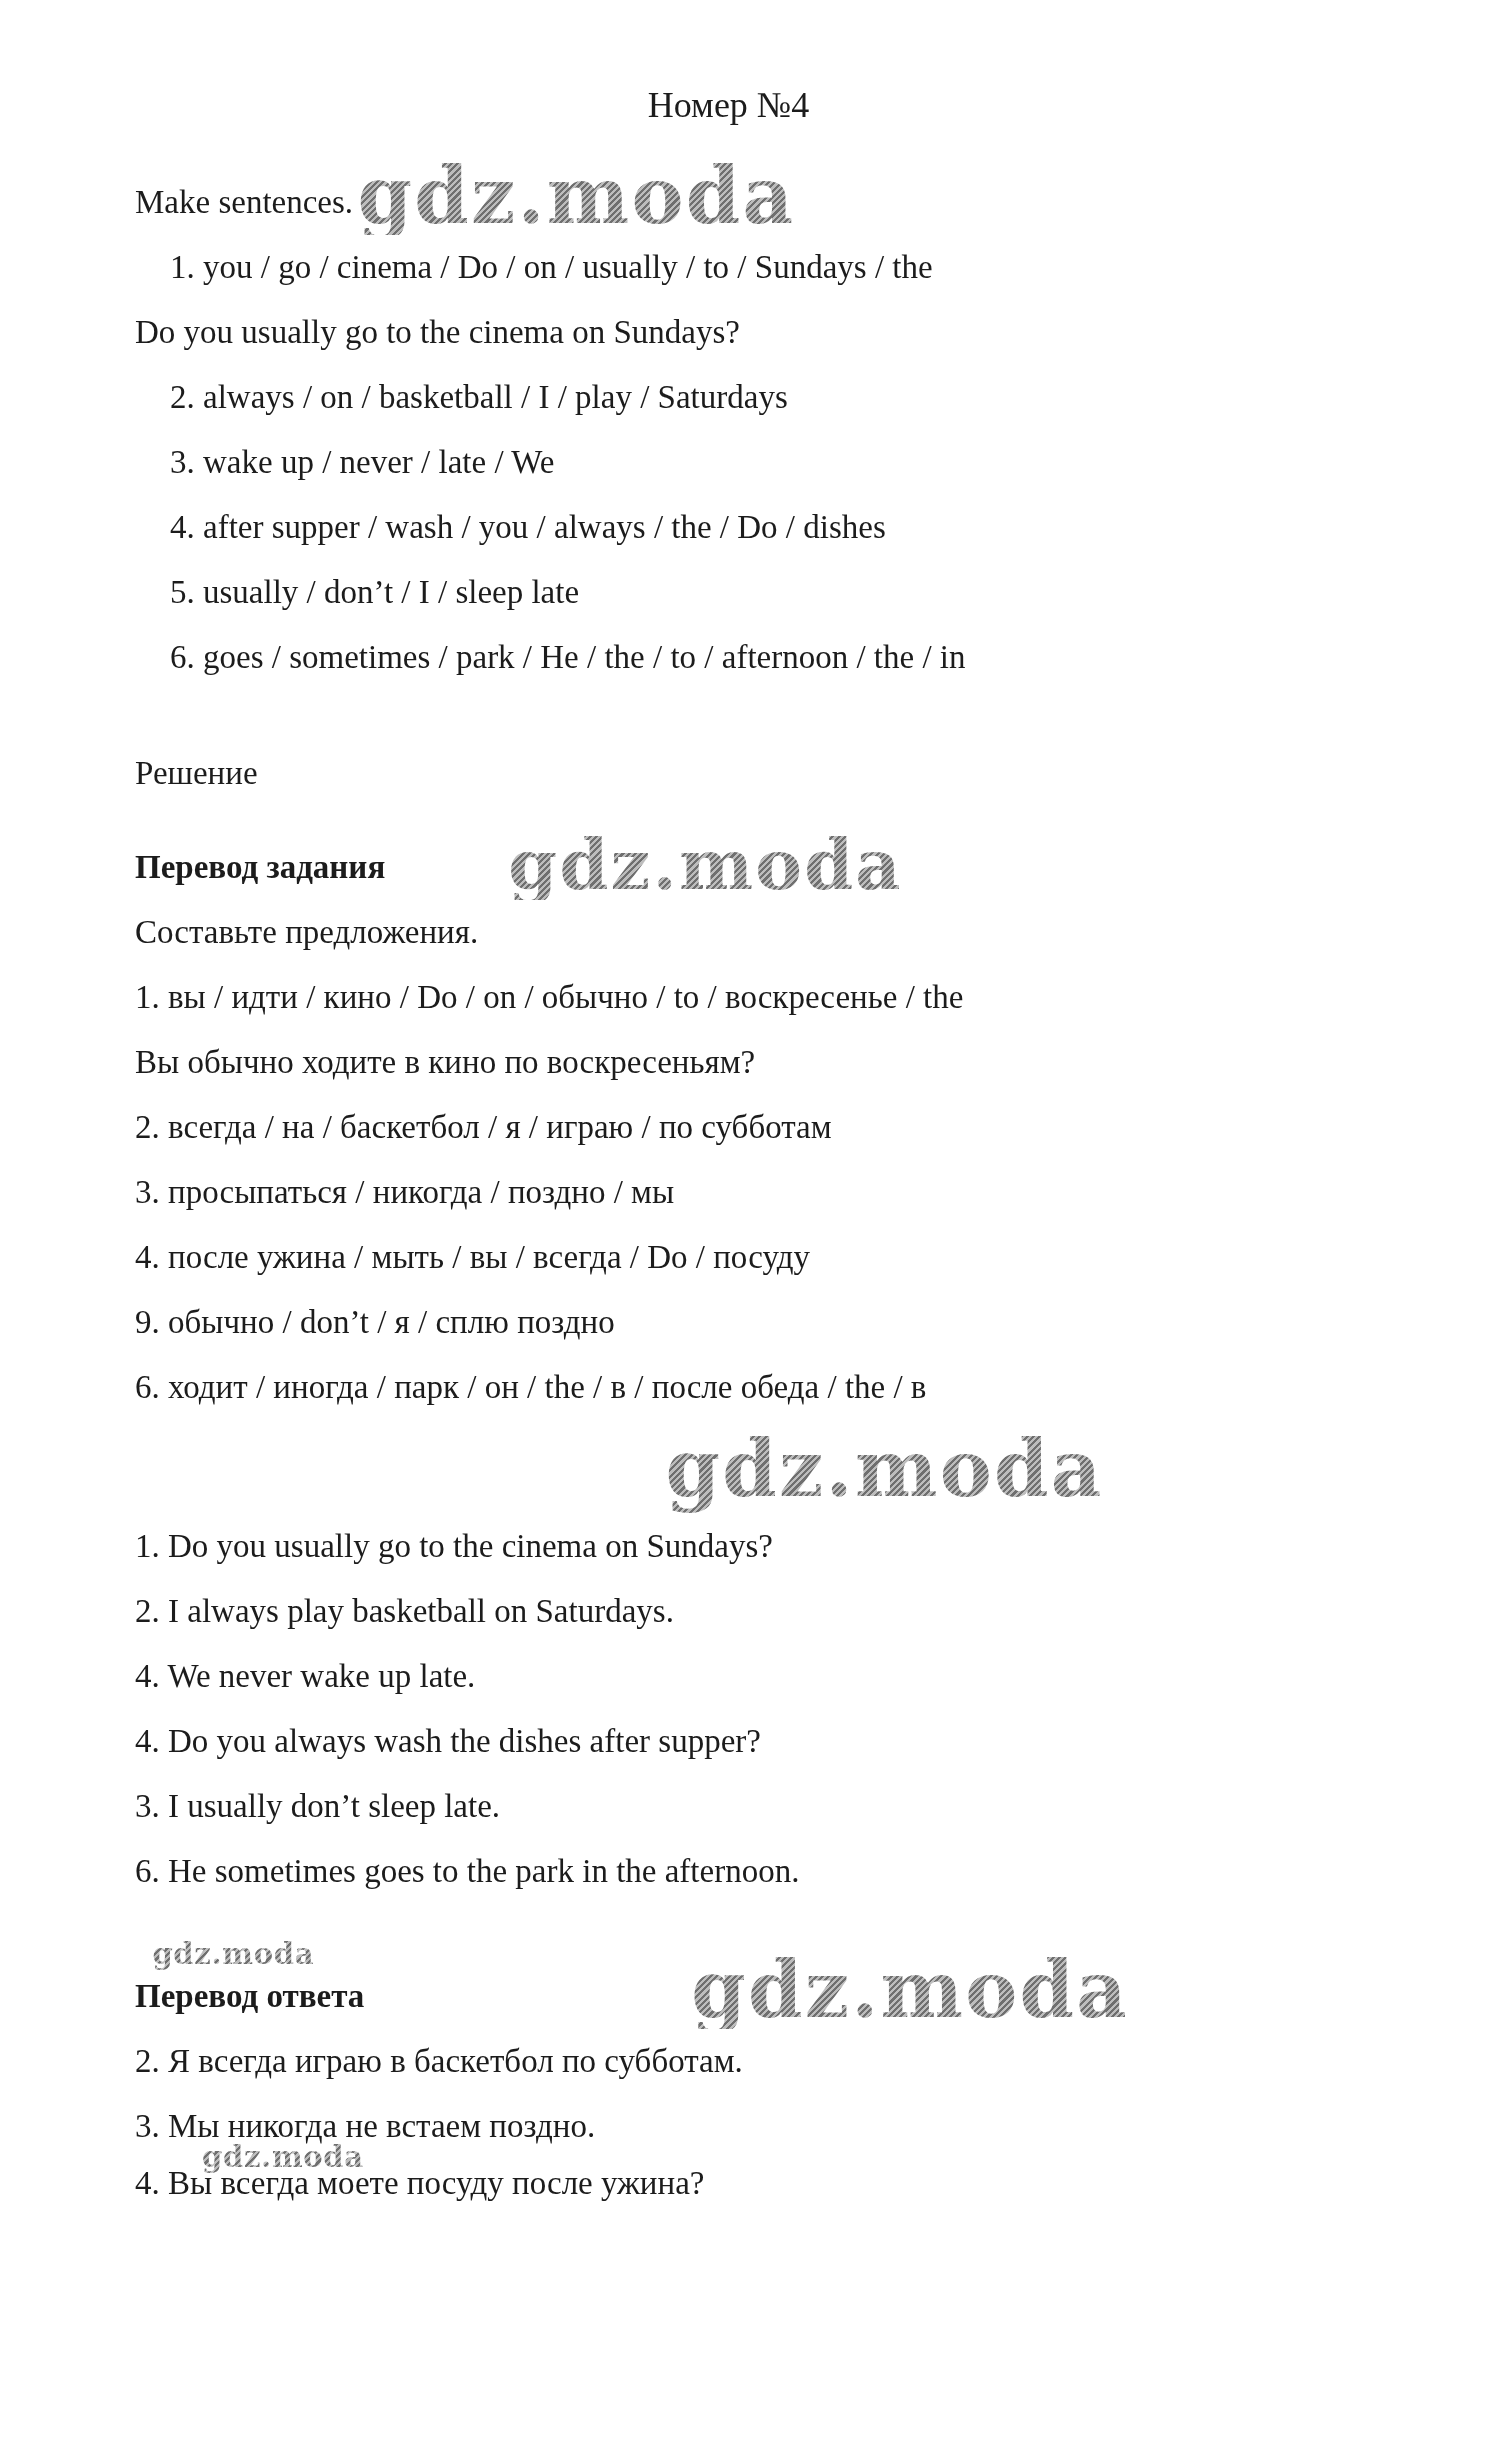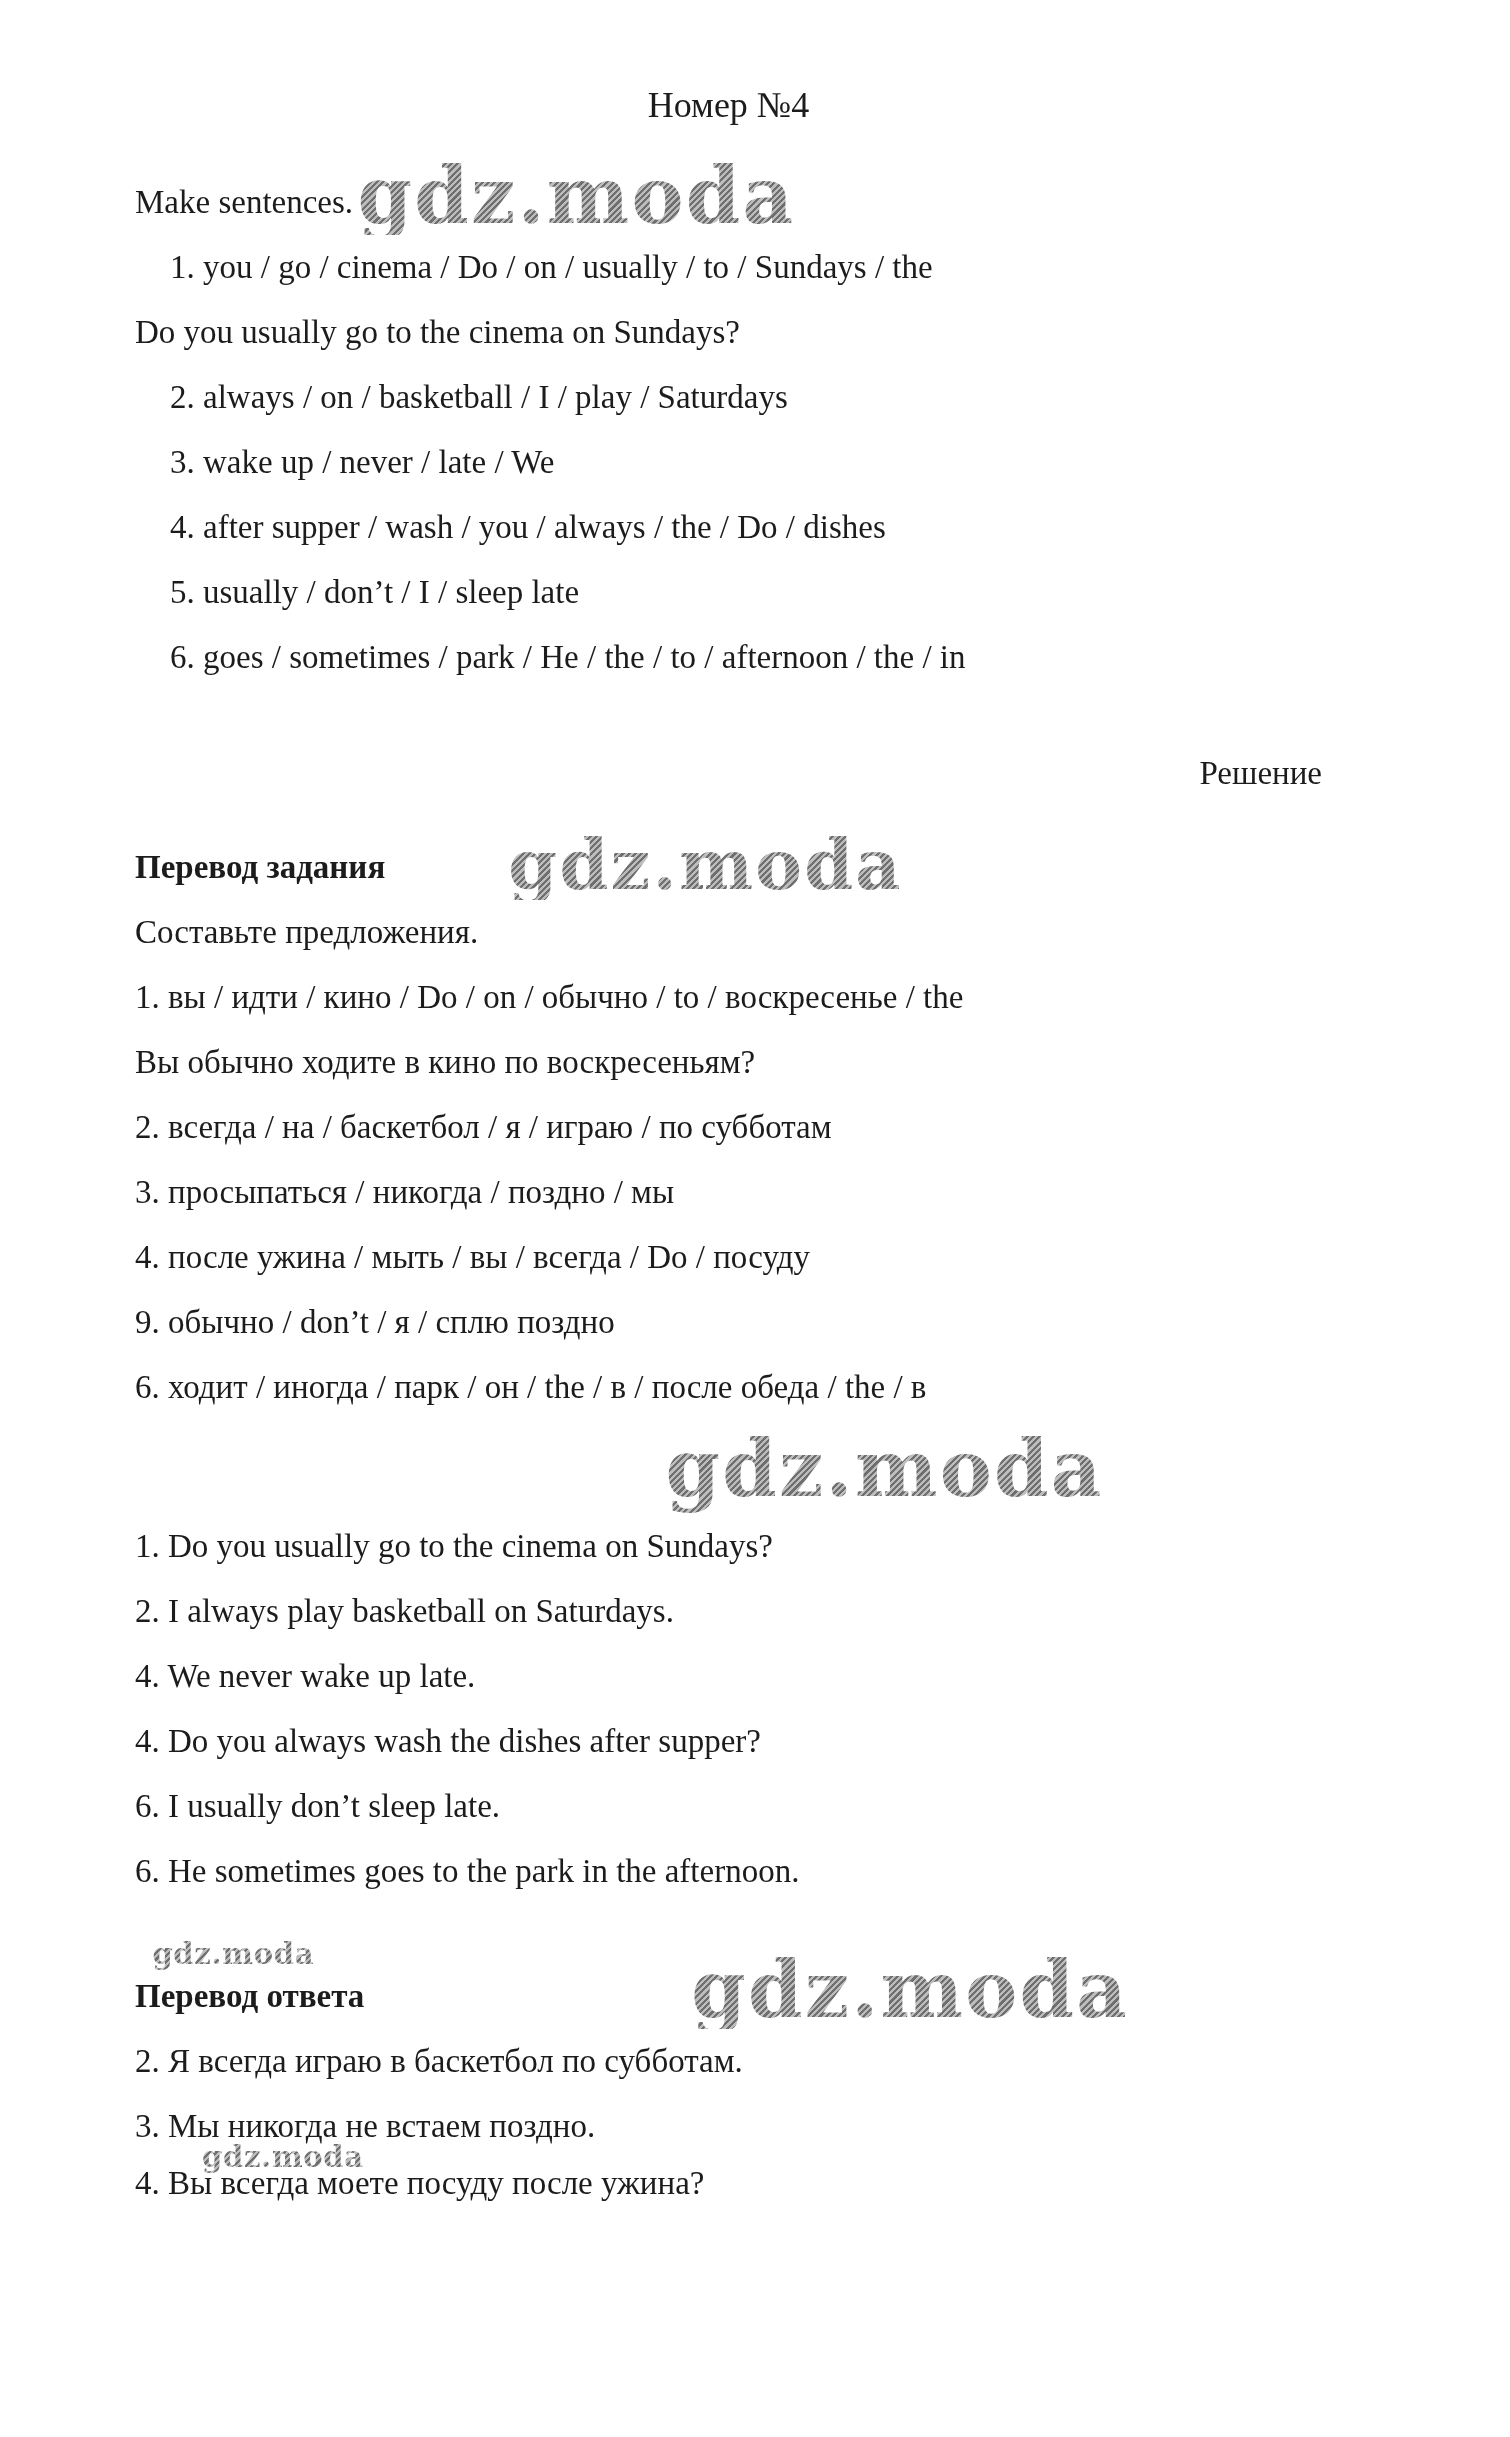--- a/index.html
+++ b/index.html
@@ -25,21 +25,21 @@
     font-weight: normal;
     margin: 0 0 36px 0;
     line-height: 51px;
   }
   .row {
     display: flex;
     align-items: flex-end;
   }
   .line { white-space: pre-wrap; }
   .indented { padding-left: 35px; }
-  .center { text-align: right; }
+  .center { text-align: left; }
   .bold { font-weight: bold; }
   .bold-italic { font-weight: bold; }
   .section-heading {
     margin-top: 51px;
     margin-bottom: 29px;
   }
   
   .wm {
     font-family: "DejaVu Serif", serif;
     font-weight: 700;
@@ -106,21 +106,21 @@
   <div class="line">6. ходит / иногда / парк / он / the / в / после обеда / the / в</div>
 
   <div class="wm-center-block">
     <span class="wm wm-xl">gdz.moda</span>
   </div>
 
   <div class="line">1. Do you usually go to the cinema on Sundays?</div>
   <div class="line">2. I always play basketball on Saturdays.</div>
   <div class="line">4. We never wake up late.</div>
   <div class="line">4. Do you always wash the dishes after supper?</div>
-  <div class="line">6. I usually don’t sleep late.</div>
+  <div class="line">3. I usually don’t sleep late.</div>
   <div class="line">6. He sometimes goes to the park in the afternoon.</div>
 
   <div class="wm-small-block">
     <span class="wm wm-sm">gdz.moda</span>
   </div>
 
   <div class="row">
     <span class="line bold-italic">Перевод ответа</span>
     <span class="wm wm-xl wm-answer-row">gdz.moda</span>
   </div>

